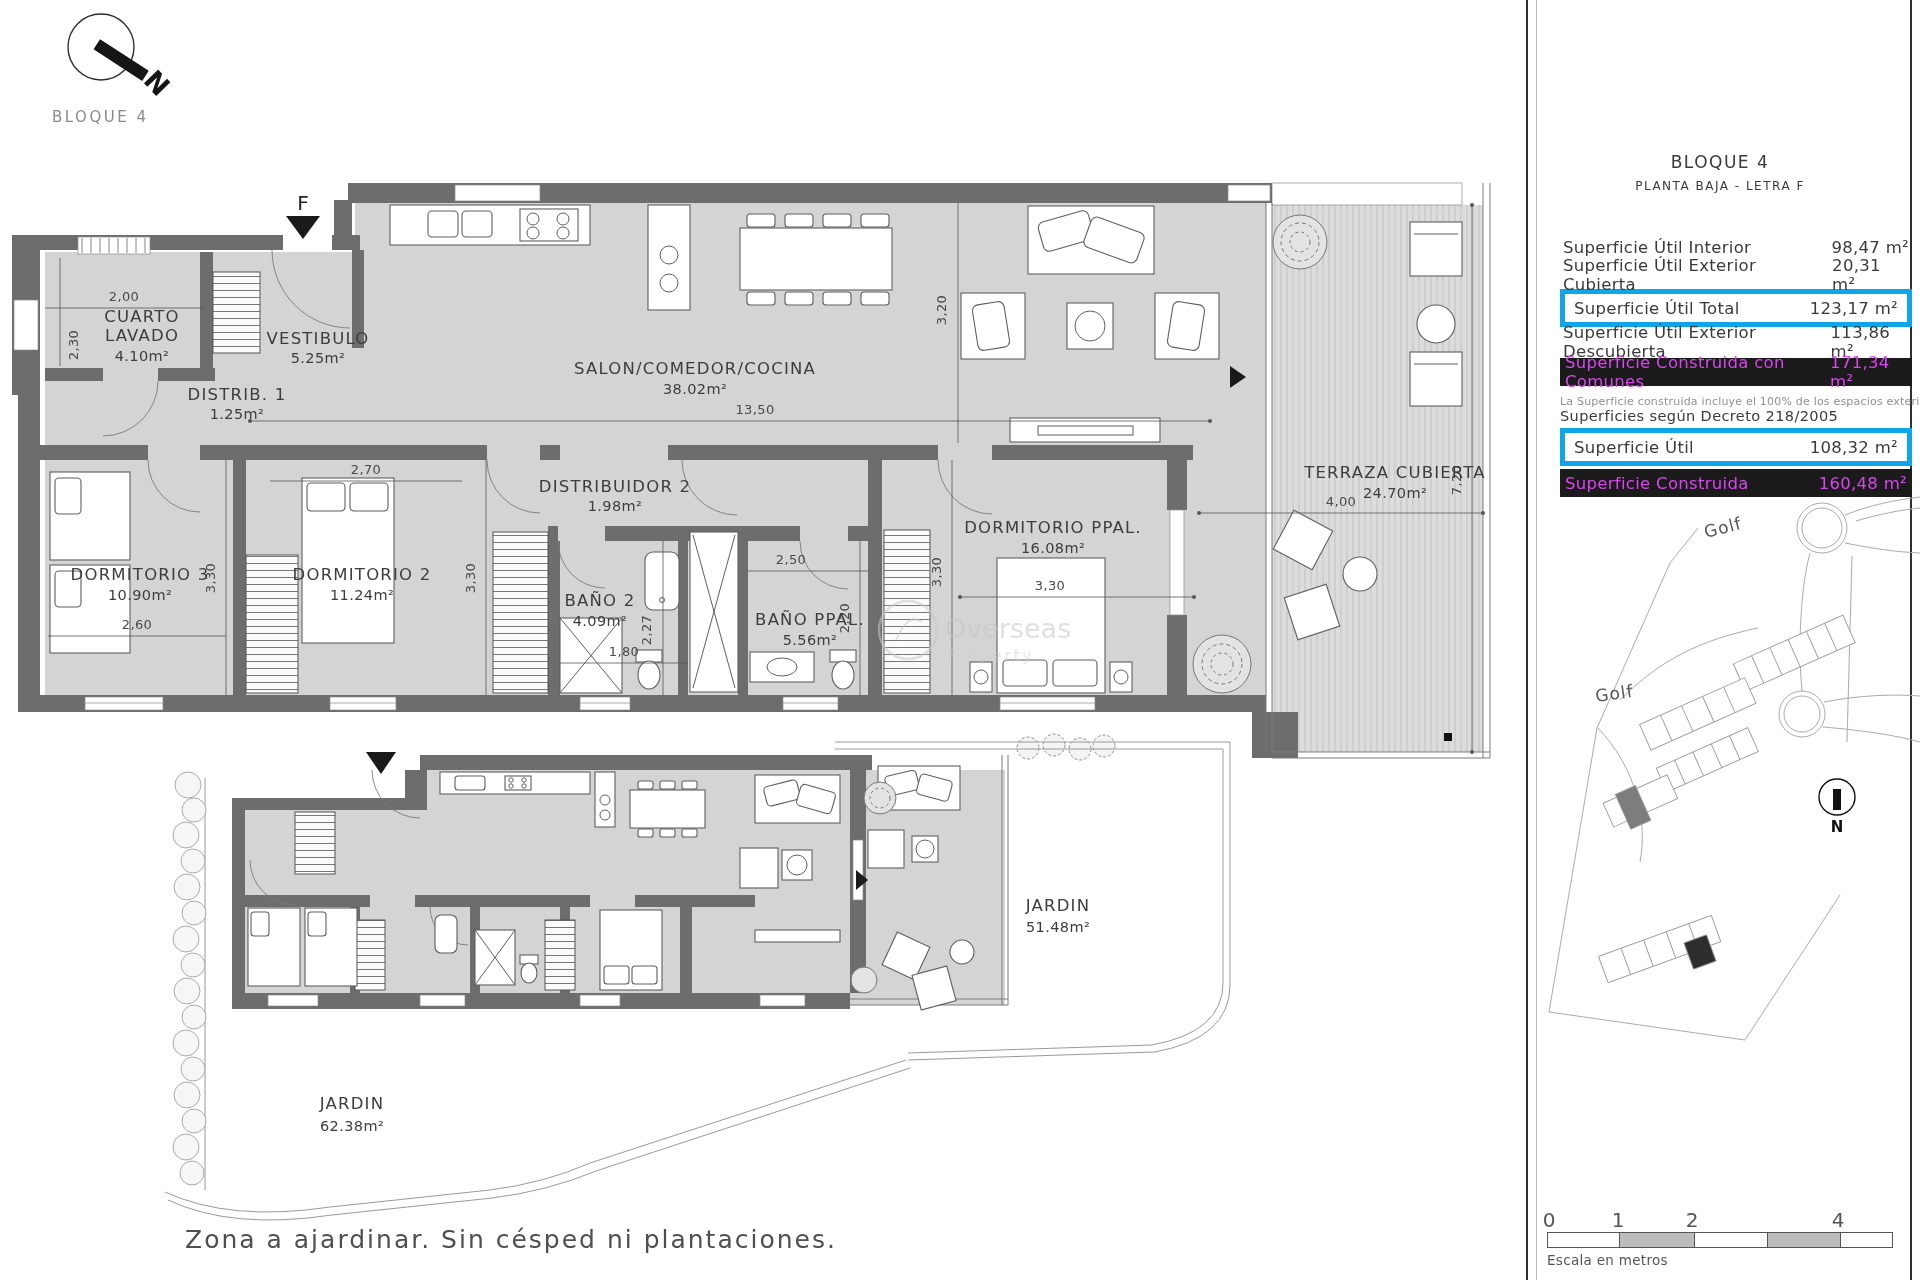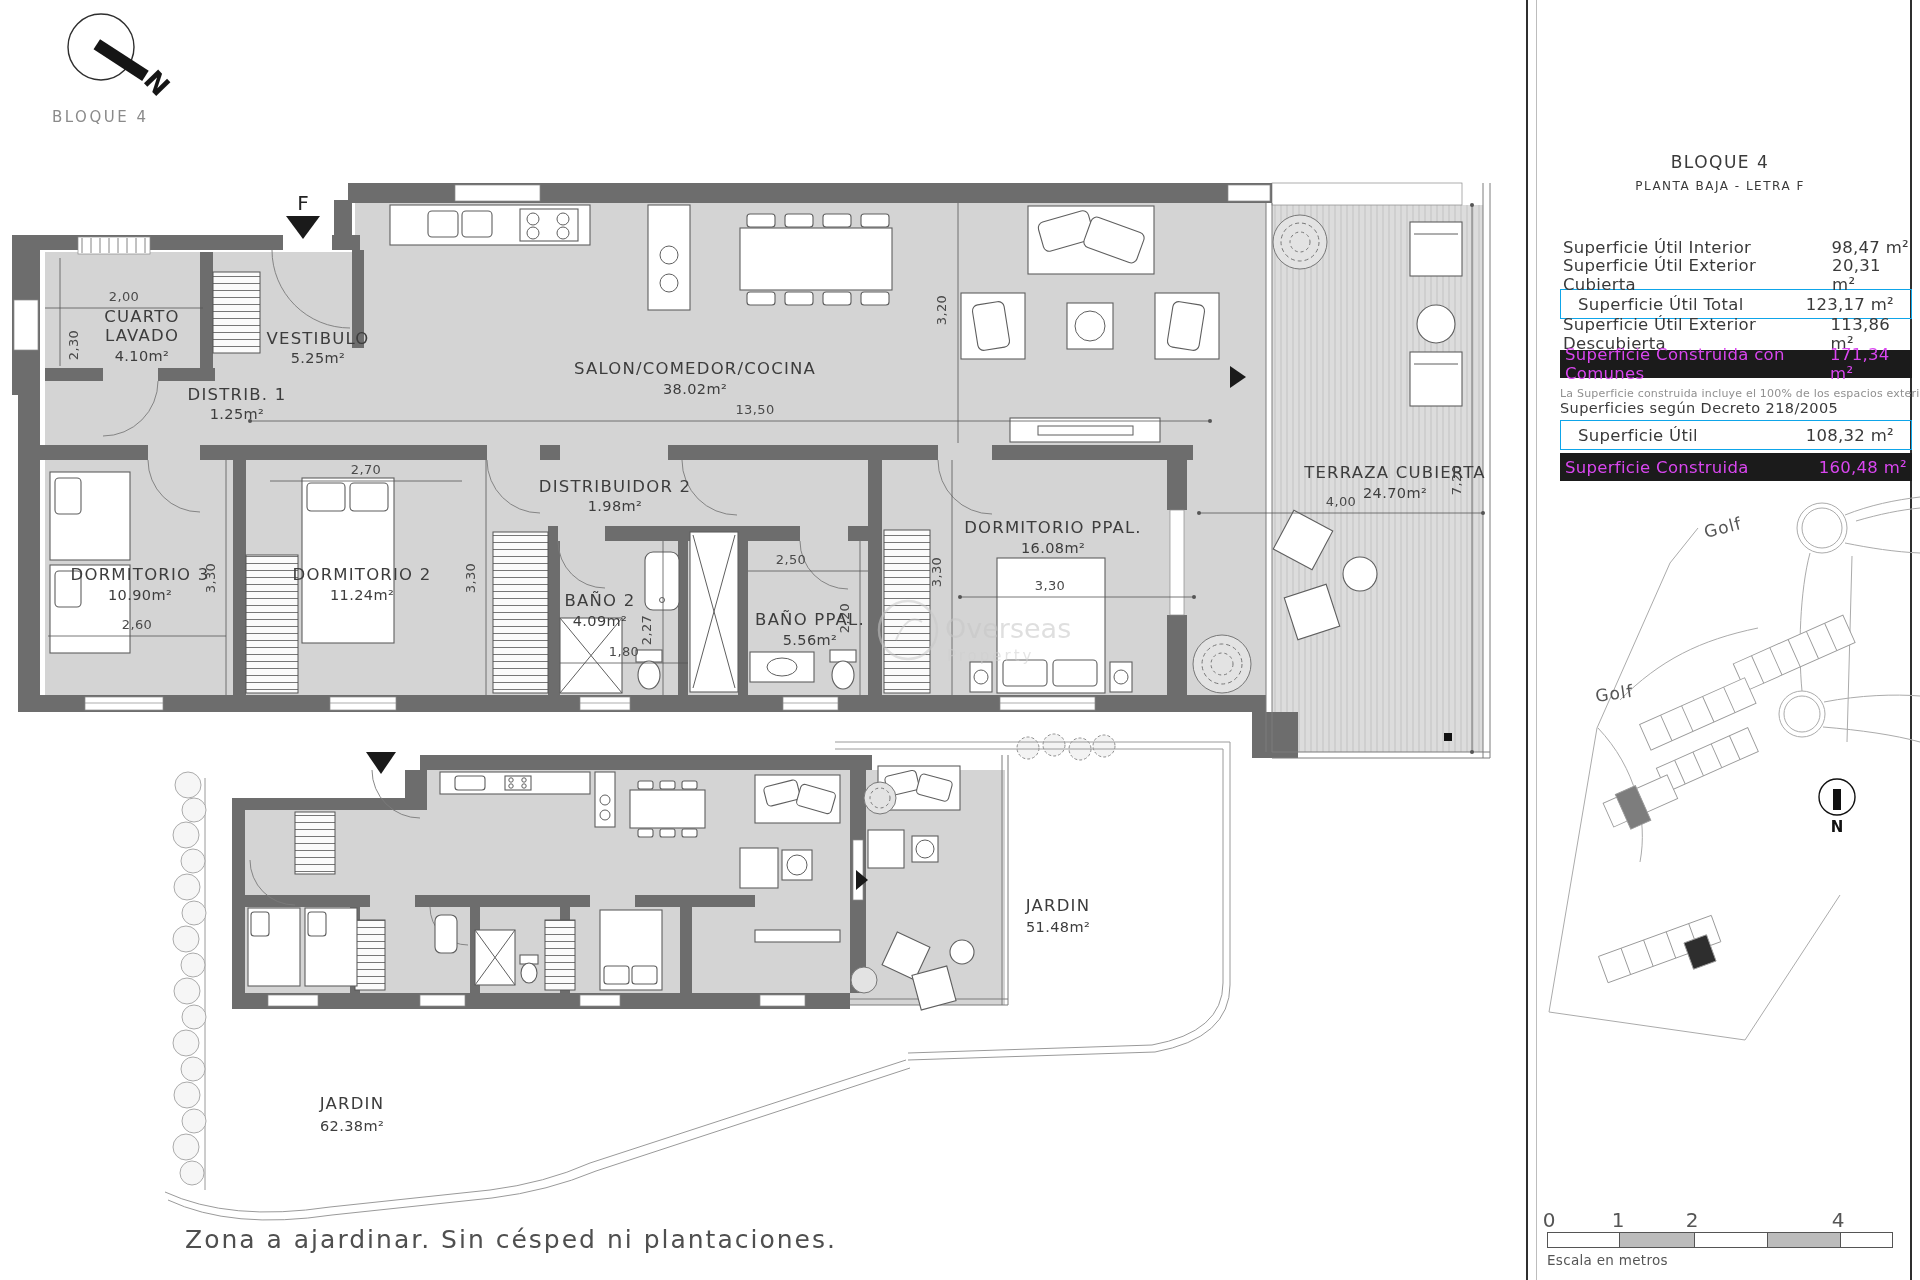--- a/index.html
+++ b/index.html
@@ -20,21 +20,21 @@
   .winrect{fill:#fff;stroke:#8a8a8a;stroke-width:.7}
   
   .vline{position:absolute;top:0;height:1280px}
   #sidebar{position:absolute;left:1544px;top:0;width:352px}
   .sb-head{position:absolute;top:152px;left:0;width:100%;text-align:center;letter-spacing:1.5px}
   .sb-title{font-size:17px}
   .sb-sub{font-size:12px;margin-top:7px}
   .sb-rows{position:absolute;top:234px;left:16px;width:100%}
   .row{display:flex;justify-content:space-between;align-items:center;height:27px;
        font-size:16.5px;letter-spacing:.3px;padding:0 3px}
-  .row.boxed{border:1px solid #0ea5e9;height:28px;padding:0 17px;margin:1px 0}
+  .row.boxed{border:5px solid #0ea5e9;height:28px;padding:0 9px;margin:1px 0}
   .row.dark{background:#1b1b1b;color:#d946ef;height:28px;padding:0 5px;margin-top:3px}
   .sb-note{font-size:11px;color:#909090;margin-top:9px;letter-spacing:.2px;white-space:nowrap}
   .sb-decree-h{font-size:14.5px;letter-spacing:.4px}
   .sb-decree-rows{margin-top:4px}
   
   #map-svg{position:absolute;left:1530px;top:440px}
   .golf{font-size:17px;fill:#555;letter-spacing:1px}
   
   #scalebar{position:absolute;left:1547px;top:1208px;width:346px;color:#555}
   #scalebar .ticks{position:relative;height:24px;font-size:20px}

